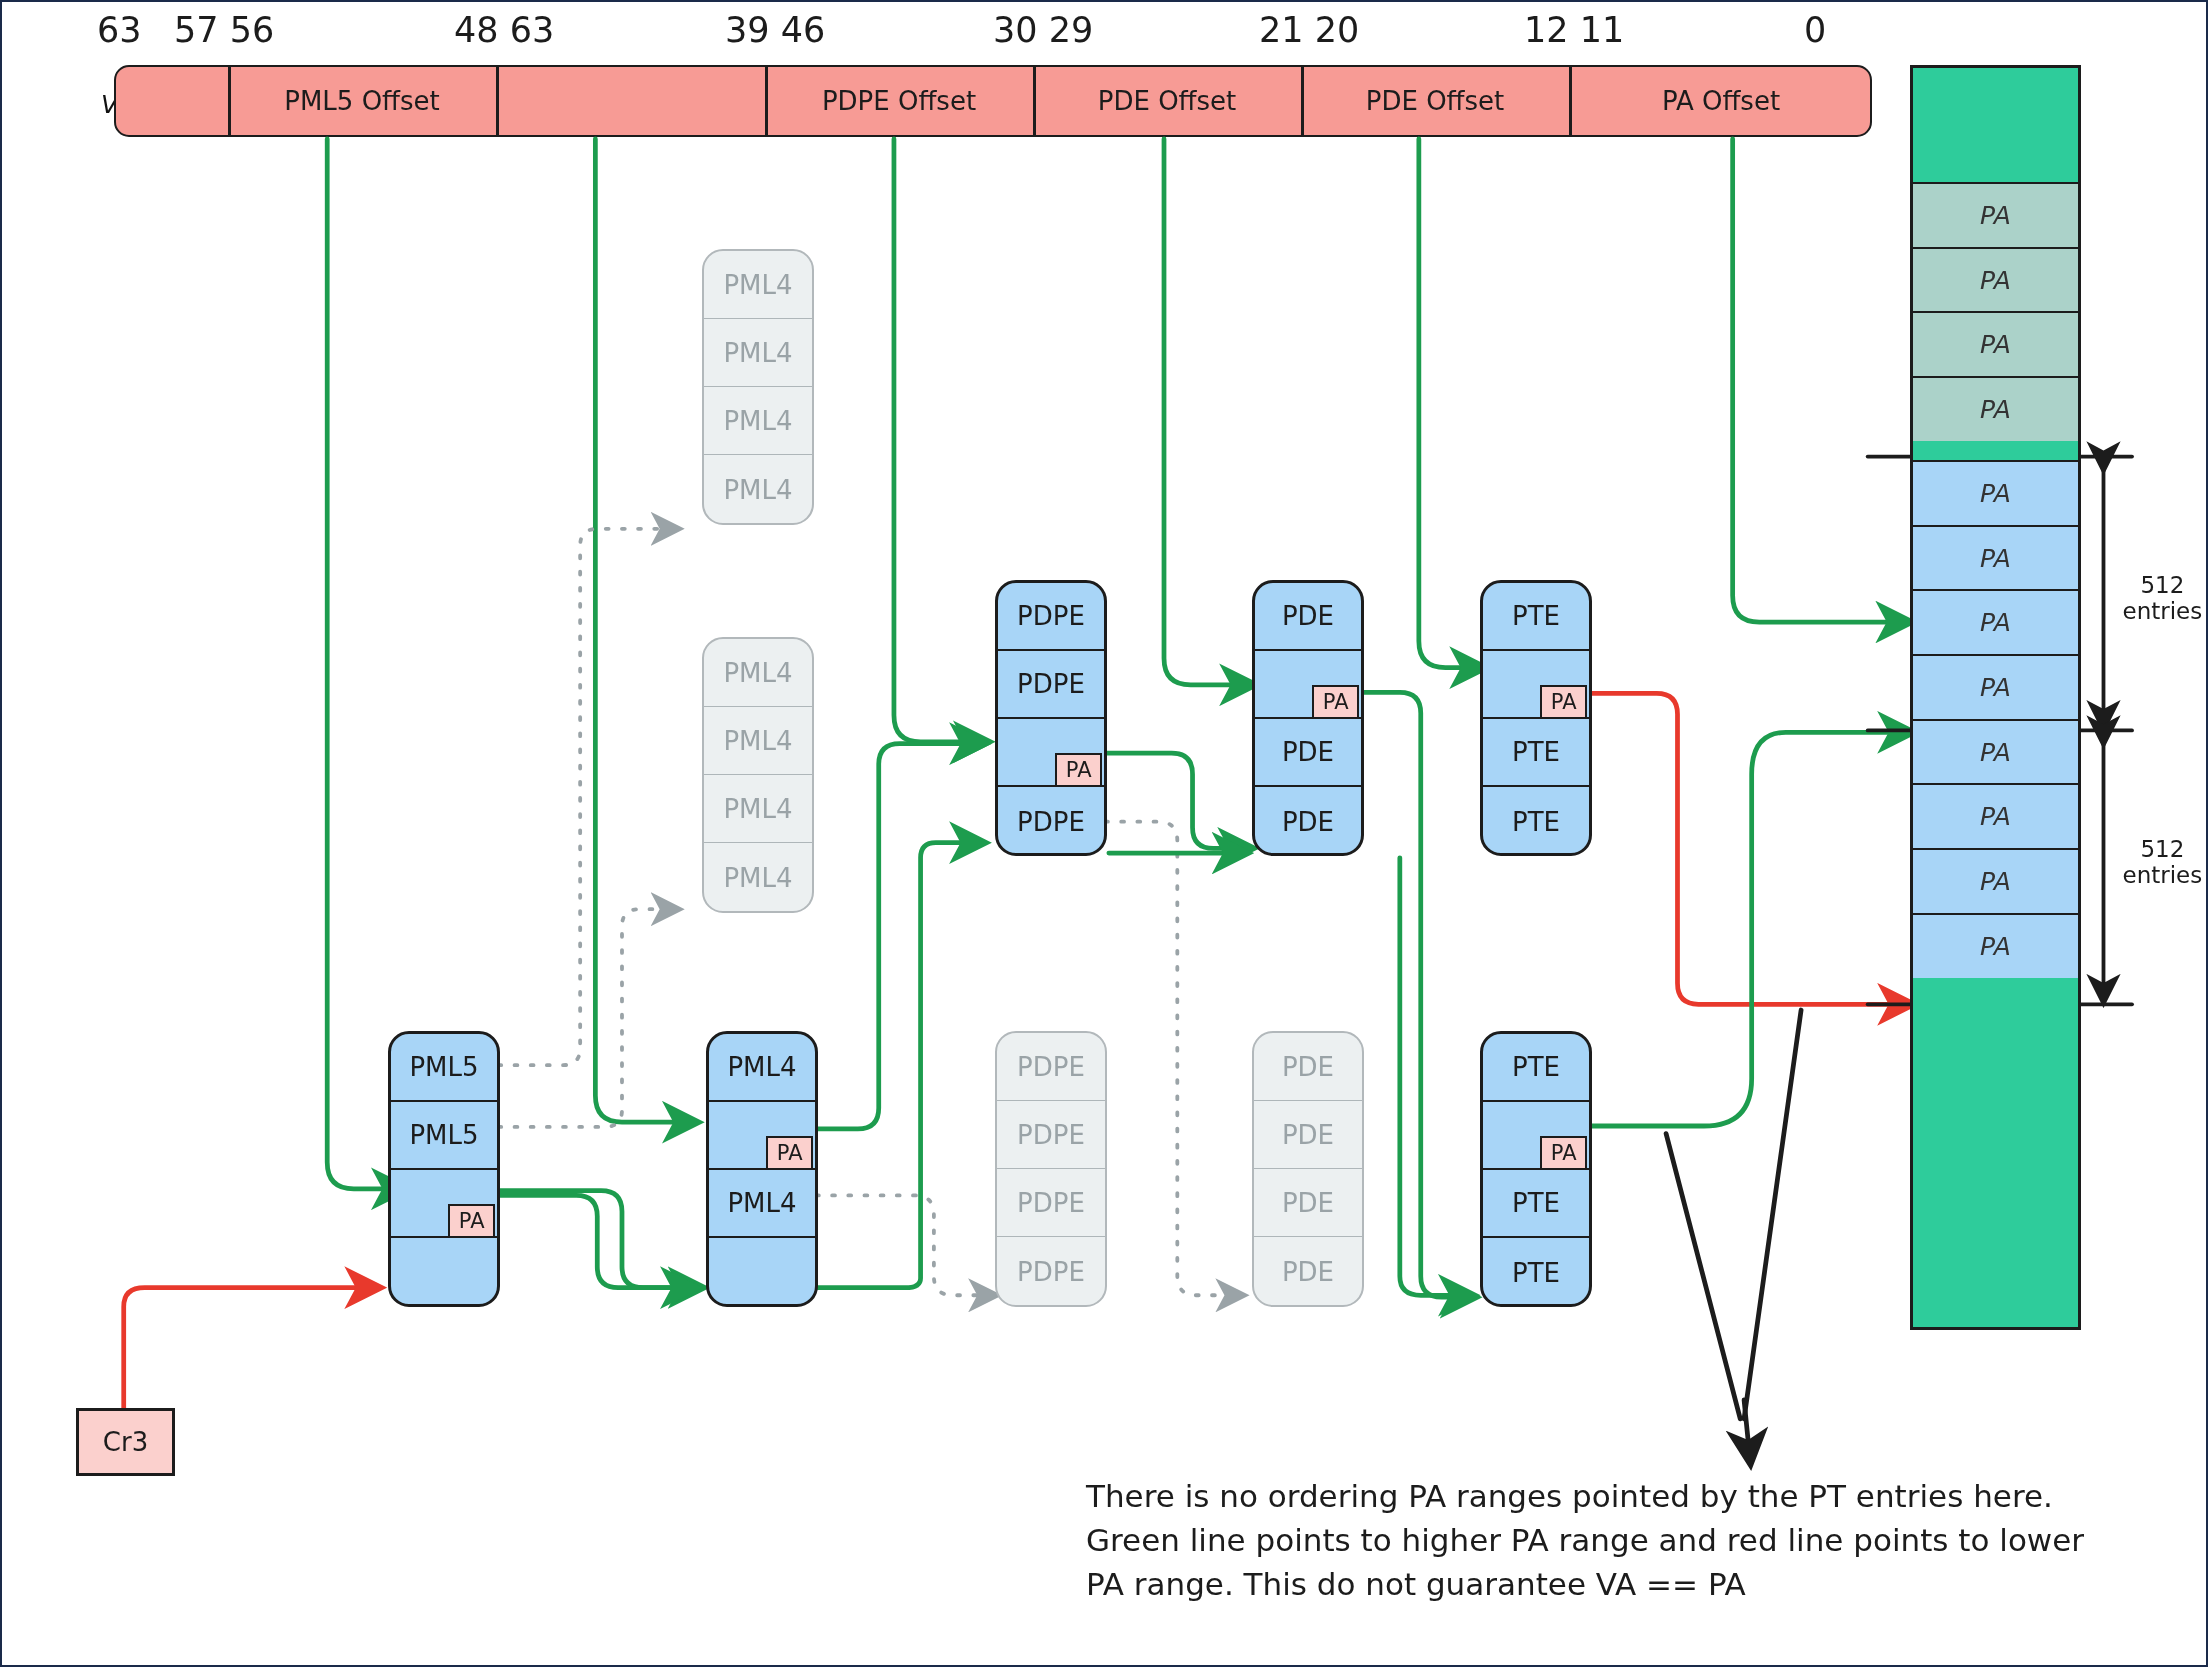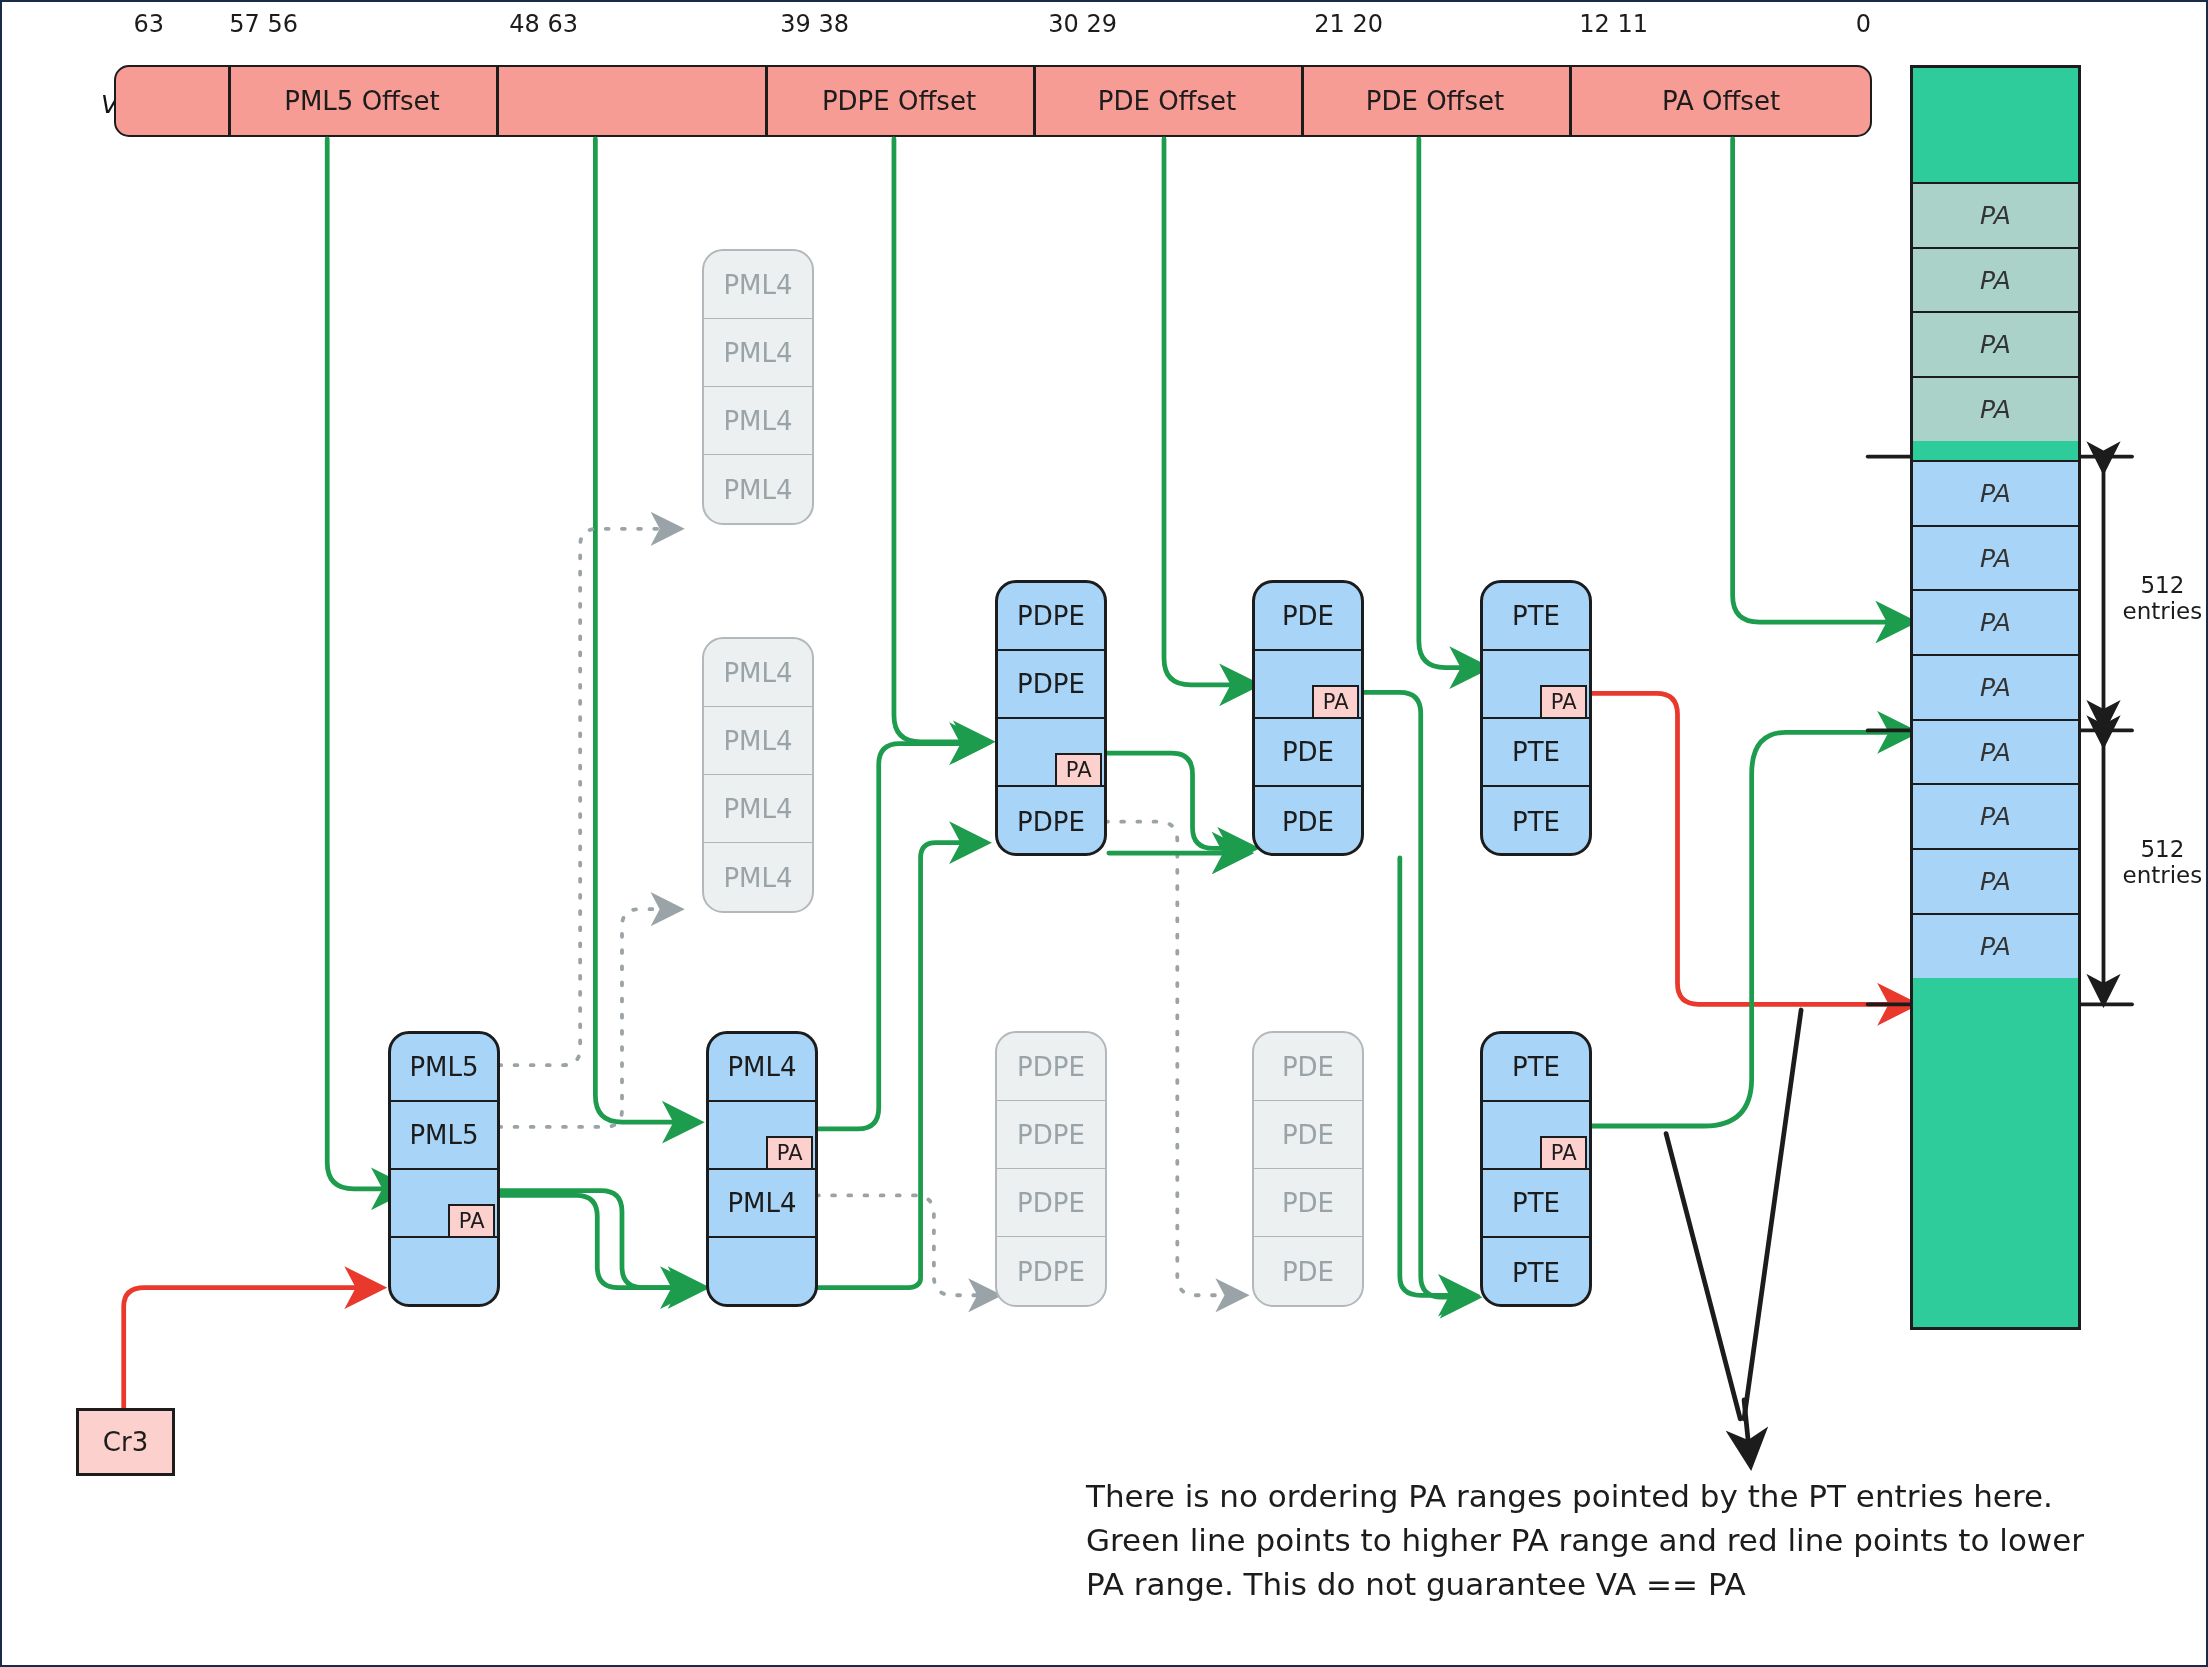--- a/index.html
+++ b/index.html
@@ -18,21 +18,21 @@
   .va-bar{
     position:absolute;background:#f79b95;border:2.9px solid #1c1c1c;
     border-radius:15px;box-sizing:border-box;
   }
   .va-seg{
     position:absolute;top:0;bottom:0;display:flex;align-items:center;justify-content:center;
     font-size:26px;color:#1c1c1c;
   }
   .va-div{position:absolute;top:0;bottom:0;width:2.9px;background:#1c1c1c;}
   .bitnum{
-    position:absolute;font-size:24px;color:#1c1c1c;text-align:right;
+    position:absolute;font-size:35px;color:#1c1c1c;text-align:left;
   }
 
   
   .table{
     position:absolute;border:3.8px solid #1c1c1c;border-radius:21px;
     background:#a8d5f7;box-sizing:border-box;overflow:hidden;
   }
   .table.ghost{background:#ecf0f1;border-color:#b2b8bb;border-width:2.9px;}
   .cell{
     position:relative;display:flex;align-items:center;justify-content:center;
@@ -77,21 +77,21 @@
   }
 </style>
 </head>
 <body>
 
 <div id="canvas">
 
   <div class="bitnum" style="left:95px;top:7.6px;width:67px;">63</div>
   <div class="bitnum" style="left:172px;top:7.6px;width:124px;">57 56</div>
   <div class="bitnum" style="left:452px;top:7.6px;width:124px;">48 63</div>
-  <div class="bitnum" style="left:723px;top:7.6px;width:124px;">39 38</div>
+  <div class="bitnum" style="left:723px;top:7.6px;width:124px;">39 46</div>
   <div class="bitnum" style="left:991px;top:7.6px;width:124px;">30 29</div>
   <div class="bitnum" style="left:1257px;top:7.6px;width:124px;">21 20</div>
   <div class="bitnum" style="left:1522px;top:7.6px;width:124px;">12 11</div>
   <div class="bitnum" style="left:1802px;top:7.6px;width:67px;">0</div>
 
   <div class="va-label" style="left:55px;top:88px;margin-left:44px;">VA</div>
 
   <div class="va-bar" style="left:112px;top:63px;width:1758px;height:72px;">
     <div class="va-seg" style="left:0px;width:112px;"></div>
     <div class="va-div" style="left:112px;"></div>

